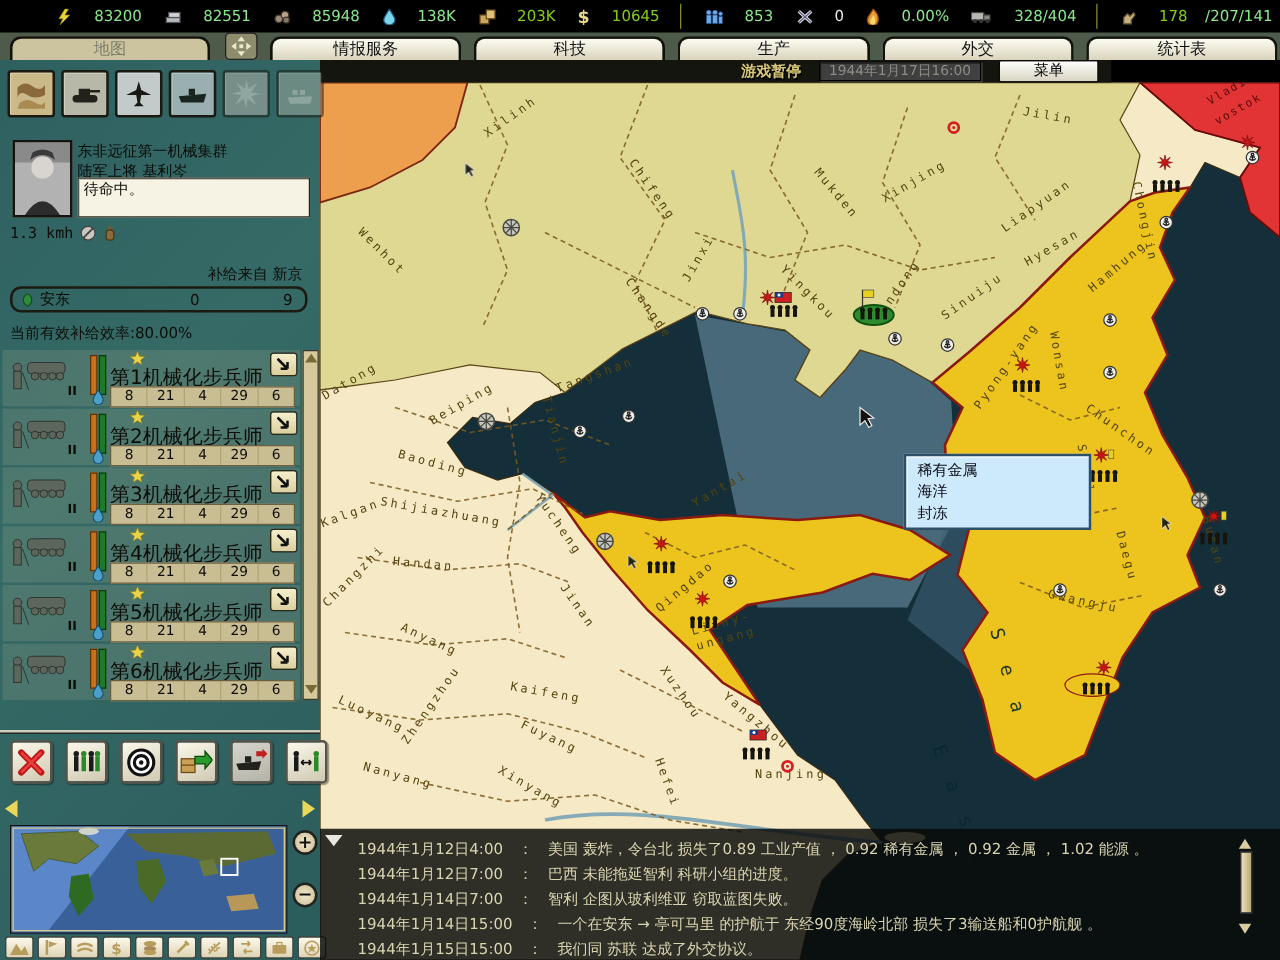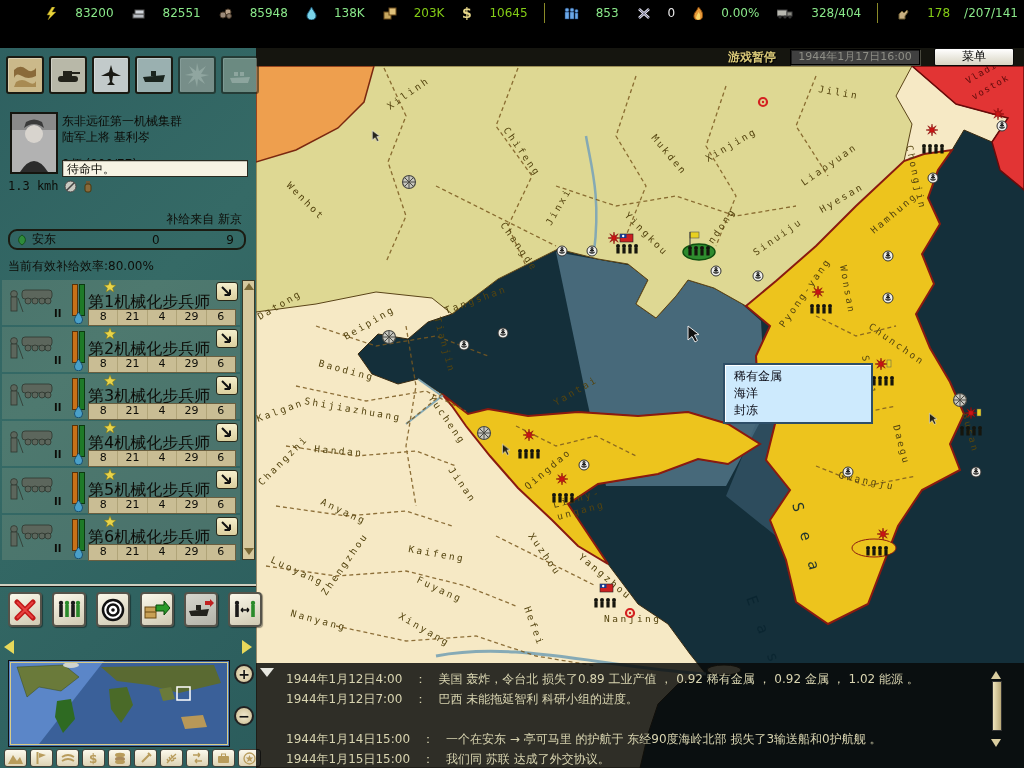--- a/index.html
+++ b/index.html
@@ -16,37 +16,37 @@
   #tabrow{position:absolute;left:0;top:26px;width:1024px;height:22px;background:#4e5a4a;display:flex;align-items:flex-end;}
   .tab{height:19px;border:2px solid #12120c;border-bottom:none;border-radius:9px 9px 0 0;
     background:linear-gradient(#fdfcf2,#d9d4bd);color:#111;font-size:13px;text-align:center;line-height:18px;
     box-sizing:border-box;}
   .tab.active{background:#cbc49e;color:#7e7e6c;margin-left:8px;width:160px;}
   .tab.flex{flex:1;margin-left:10px;}
   .tab:last-child{margin-right:2px}
   #movebtn{width:24px;height:20px;margin-left:12px;background:#8d8d6e;border:1px solid #222;border-radius:4px;
     display:flex;align-items:center;justify-content:center;}
   
-  #statusstrip{position:absolute;left:256px;top:48px;width:768px;height:18px;background:#15150f;
+  #statusstrip{position:absolute;left:256px;top:48px;width:633px;height:18px;background:#15150f;
     display:flex;align-items:center;justify-content:flex-end;gap:14px;padding-right:10px;box-sizing:border-box;}
   #paused{color:#d9c878;font-size:12px;font-weight:bold;text-shadow:1px 1px 0 #000;}
   #datebox{width:128px;height:14px;background:#404040;border:1px solid #000;box-shadow:inset 1px 1px 0 #00000088, 1px 1px 0 #4a4a3f;
     color:#8d8d85;font-size:11px;text-align:center;line-height:13px;}
   #menubtn{width:78px;height:16px;background:linear-gradient(#ffffff,#d8d4c2);border:1px solid #0a0a0a;border-radius:2px;
     color:#000;font-size:12px;text-align:center;line-height:15px;}
   
   #sidebar{position:absolute;left:0;top:48px;width:256px;height:720px;
     background:linear-gradient(135deg,#2e6060 0%,#356a66 40%,#2b5c5c 100%);color:#0d0d08;}
   #sideicons{position:absolute;left:6px;top:8px;display:flex;gap:5px;}
   .sicon{width:34px;height:34px;border:2px solid #1a1a12;border-radius:3px;box-shadow:1px 1px 0 #ffffff55 inset;
     display:flex;align-items:center;justify-content:center;}
   .dim{opacity:.55}
   #portrait{position:absolute;left:10px;top:64px;width:44px;height:58px;border:2px solid #15150f;background:#9a9a9a;}
   .uline{position:absolute;left:62px;font-size:12px;white-space:nowrap;color:#0c0c08}
-  #ustatus{position:absolute;left:62px;top:112px;width:186px;height:17px;background:#f7f3e4;border:1px solid #2a2a20;
+  #ustatus{position:absolute;left:62px;top:94px;width:186px;height:32px;background:#f7f3e4;border:1px solid #2a2a20;
     box-shadow:inset 1px 1px 0 #00000033;font-size:12px;line-height:16px;padding-left:4px;box-sizing:border-box;}
   #speed{position:absolute;left:8px;top:131px;font-size:12px;font-family:"DejaVu Sans Mono",monospace;}
   #tinyicons{position:absolute;left:64px;top:132px;display:flex;gap:6px;}
   #supplyfrom{position:absolute;right:14px;top:163px;font-size:12px;}
   #supplyrow{position:absolute;left:8px;top:181px;width:238px;height:21px;border:2px solid #1b1b12;border-radius:9px;
     display:flex;align-items:center;font-size:12px;box-sizing:border-box;}
   #effline{position:absolute;left:8px;top:210px;font-size:12px;}
   
   #divlist{position:absolute;left:2px;top:232px;width:238px;}
   .drow{position:relative;height:45px;margin-bottom:2px;background:rgba(210,198,160,0.16);}
@@ -187,20 +187,39 @@
     <div class="sep"></div>
     <div class="res">
       <svg width="14" height="13">
           <path d="M3,12 L3,7 L6,4 L8,6 L11,3 L12,5 L9,9 L9,12Z" fill="#c8b082" stroke="#6a5a30"></path>
         </svg>
       <span class="red">178</span>
         <span class="green" style="margin-left:-3px">/207/141</span>
       </div>
   </div>
 
+  <div id="tabrow">
+    <div class="tab active">地图</div>
+    <div id="movebtn">
+      <svg width="16" height="16">
+          <g fill="#ece8cc">
+            <polygon points="8,0 11,4 5,4"></polygon>
+            <polygon points="8,16 11,12 5,12"></polygon>
+            <polygon points="0,8 4,5 4,11"></polygon>
+            <polygon points="16,8 12,5 12,11"></polygon>
+            <rect x="6.5" y="6.5" width="3" height="3"></rect>
+          </g>
+        </svg>
+    </div>
+    <div class="tab flex">情报服务</div>
+    <div class="tab flex">科技</div>
+    <div class="tab flex">生产</div>
+    <div class="tab flex">外交</div>
+    <div class="tab flex">统计表</div>
+  </div>
 
   <div id="mapwrap">
     <svg width="768" height="702" viewBox="0 0 768 702">
       <defs>
         <g id="troops">
             <g fill="#15150d">
               <circle cx="0" cy="0" r="2"></circle>
               <rect x="-1.6" y="1.5" width="3.2" height="6"></rect>
               <circle cx="6" cy="0" r="2"></circle>
               <rect x="4.4" y="1.5" width="3.2" height="6"></rect>
@@ -871,20 +890,21 @@
             <polygon points="6.5,3 7.5,5.6 10.3,5.6 8.1,7.3 8.9,10 6.5,8.4 4.1,10 4.9,7.3 2.7,5.6 5.5,5.6" fill="#b89c5c"></polygon>
           </svg>
         </div>
     </div>
   </div>
 
   <div id="log">
     <div id="logtri"></div>
     <div class="logline" style="top:8px"><span>1944年1月12日4:00</span>　<span>：</span>　<span>美国 轰炸，令台北 损失了0.89 工业产值 ， 0.92 稀有金属 ， 0.92 金属 ， 1.02 能源 。</span></div>
     <div class="logline" style="top:28px"><span>1944年1月12日7:00</span>　<span>：</span>　<span>巴西 未能拖延智利  科研小组的进度。</span></div>
+    <div class="logline" style="top:48px"><span>1944年1月14日7:00</span>　<span>：</span>　<span>智利  企图从玻利维亚 窃取蓝图失败。</span></div>
     <div class="logline" style="top:68px"><span>1944年1月14日15:00</span>　<span>：</span>　<span>一个在安东 → 亭可马里 的护航于 东经90度海岭北部  损失了3输送船和0护航舰 。</span></div>
     <div class="logline" style="top:88px"><span>1944年1月15日15:00</span>　<span>：</span>　<span>我们同 苏联 达成了外交协议。</span></div>
     <div id="logscroll">
       <div class="tri t1"></div>
       <div class="bar"></div>
       <div class="tri t2"></div>
     </div>
   </div>
 
 </div>

